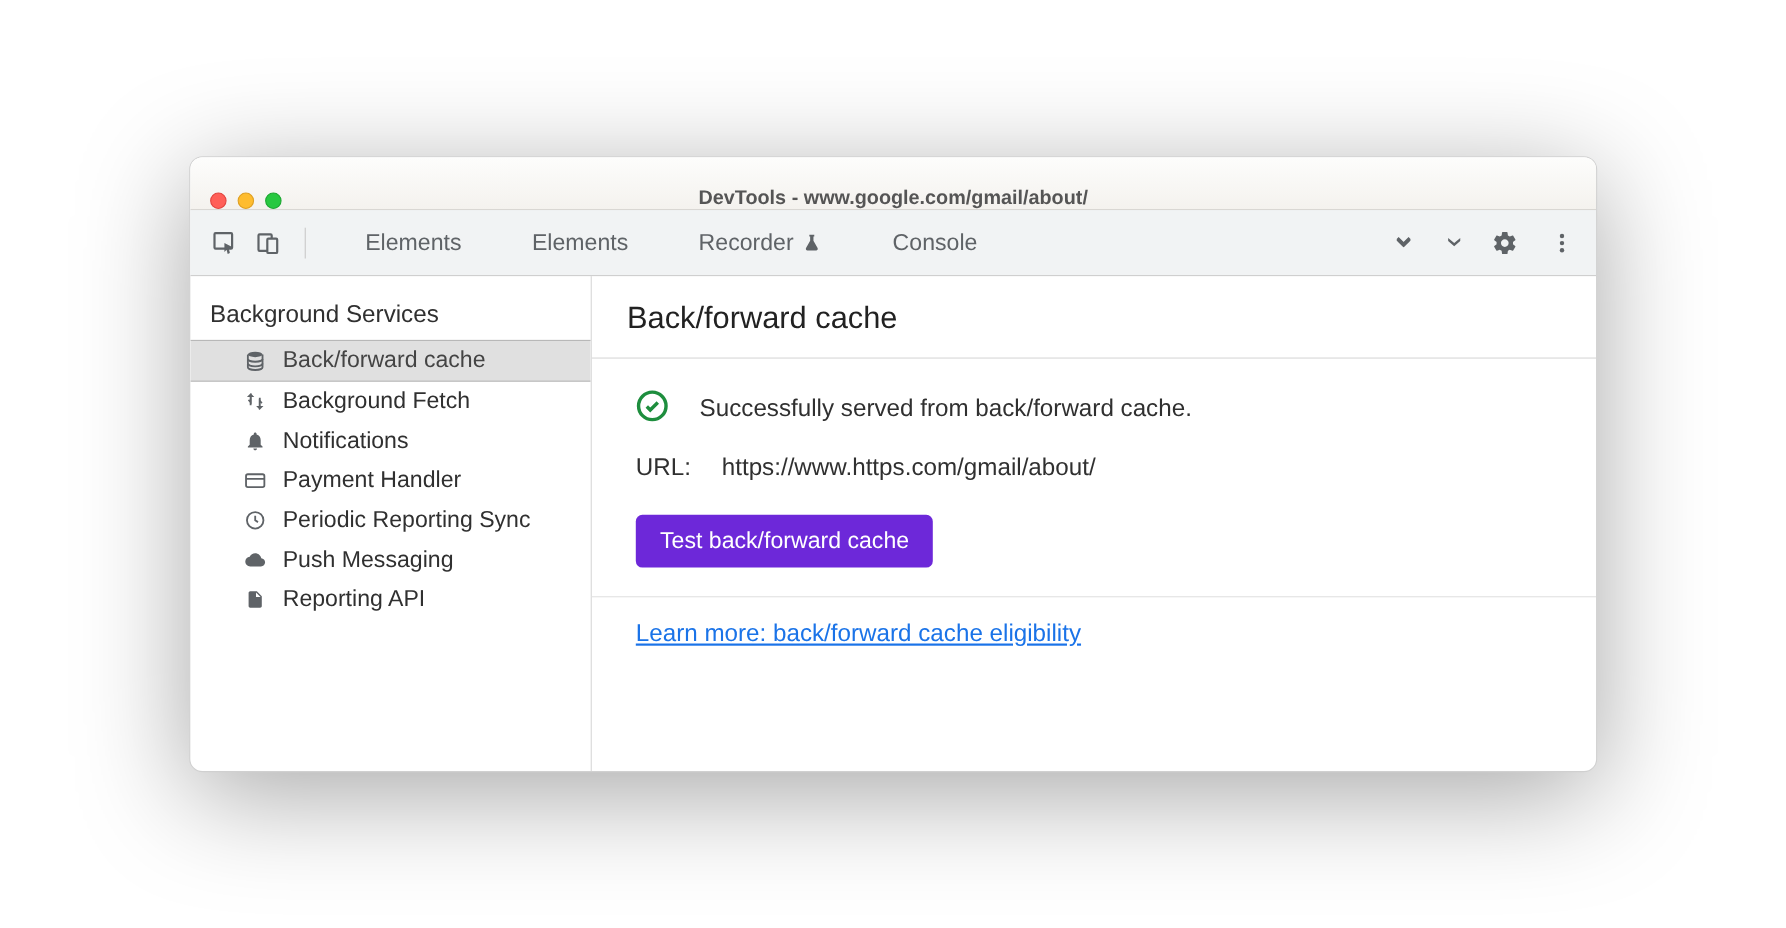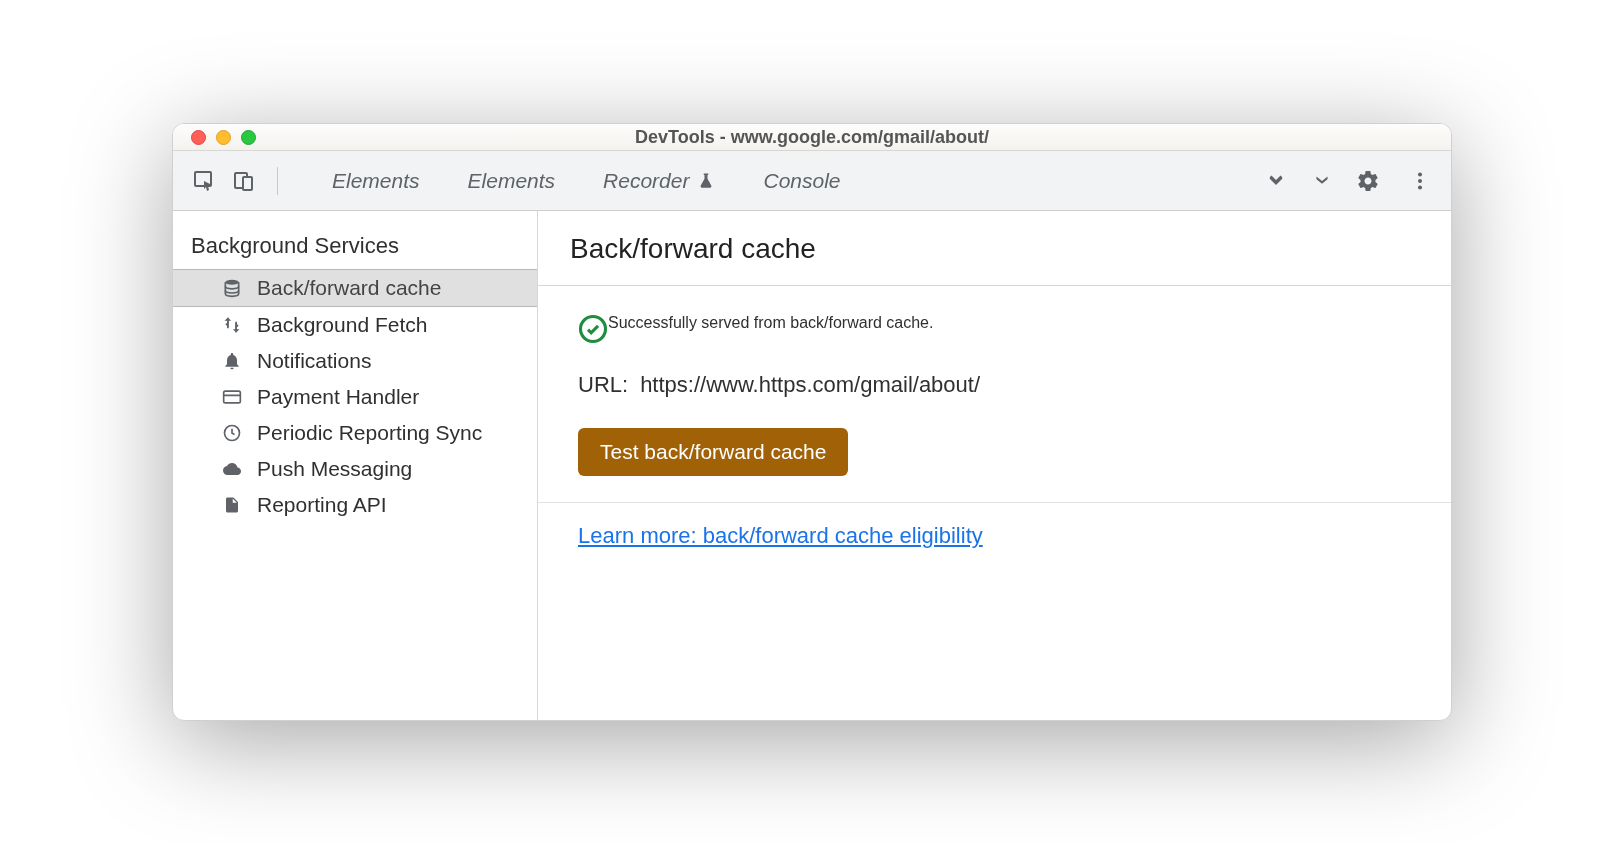--- a/index.html
+++ b/index.html
@@ -16,24 +16,24 @@
     filter: drop-shadow(0 20px 50px rgba(0,0,0,0.35));
   }
   .window {
     width: 1280px;
     background: #fff;
     border-radius: 12px;
     overflow: hidden;
     border: 1px solid #d0d0d0;
   }
   .titlebar {
-    height: 27px;
+    height: 48px;
     background: linear-gradient(#fdfdfc, #f4f2ee);
     display: flex;
-    align-items: center;
+    align-items: flex-end;
     position: relative;
     border-bottom: 1px solid #d9d7d3;
   }
   .traffic { display: flex; gap: 10px; padding-left: 18px; }
   .tl { width: 15px; height: 15px; border-radius: 50%; }
   .tl.red { background: #ff5f57; border: 1px solid #e24640; }
   .tl.yel { background: #febc2e; border: 1px solid #dfa023; }
   .tl.grn { background: #28c840; border: 1px solid #1fa833; }
   .title {
     position: absolute; left:0; right:0; text-align:center;
@@ -43,55 +43,55 @@
   .toolbar {
     height: 60px;
     background: #f1f3f4;
     border-bottom: 1px solid #cfcfcf;
     display: flex; align-items: center;
     padding: 0 14px;
     gap: 6px;
   }
   .tb-icon { color: #5f6367; display:flex; align-items:center; justify-content:center; width:34px; height:34px; }
   .tb-sep { width:1px; height:28px; background:#c9c9c9; margin: 0 10px; }
-  .tabs { display:flex; align-items:stretch; height:100%; margin-left: 14px; gap: 0; font-style: italic; }
+  .tabs { display:flex; align-items:stretch; height:100%; margin-left: 14px; gap: 16px; }
   .tab {
     display:flex; align-items:center; padding: 0 24px;
     font-size: 21px; color:#5f6367; cursor:pointer; position:relative; gap:8px;
   }
   .tab.active { color:#1a73e8; }
   .tab.active::after {
     content:""; position:absolute; bottom:0; left:12px; right:12px;
     height:4px; background:#1a73e8; border-radius:2px 2px 0 0;
   }
   .tb-right { margin-left:auto; display:flex; align-items:center; gap:18px; }
-  .content { display:flex; height: 509px; }
+  .content { display:flex; height: 450px; }
   .sidebar {
     width: 365px; flex:none; border-right:1px solid #d7d7d7;
     padding-top: 14px; font-size: 21px; color:#303030;
     overflow:hidden;
   }
   .sb-header { padding: 8px 18px 10px; font-size:22px; color:#303030; }
   .sb-item {
     display:flex; align-items:center; gap:14px;
     padding: 6px 10px 6px 48px; cursor:pointer; white-space:nowrap;
     color:#303030;
   }
   .sb-item.selected { background:#e0e0e0; border:1px solid #b8b8b8; border-left:none; border-right:none; color:#444; }
   .sb-icon { width:22px; height:22px; flex:none; color:#5f6367; display:flex; align-items:center; justify-content:center;}
   .main { flex:1; display:flex; flex-direction:column; }
   .main-header {
     padding: 22px 32px 20px; font-size: 28px; color:#222;
     border-bottom:1px solid #d7d7d7;
   }
   .main-body { padding: 28px 40px 26px; border-bottom:1px solid #e2e2e2; }
-  .status-row { display:flex; align-items:flex-start; font-size:16px; color:#303030; }
-  .url-row { margin-top:28px; font-size:22px; color:#303030; display:flex; gap:12px;}
+  .status-row { display:flex; align-items:flex-end; gap:28px; font-size:22px; color:#303030; }
+  .url-row { margin-top:28px; font-size:22px; color:#303030; display:flex; gap:28px;}
   .test-btn {
-    margin-top:30px; display:inline-block; background:#a16207; color:#fff;
+    margin-top:30px; display:inline-block; background:#6d28d9; color:#fff;
     font-size:21px; padding:12px 22px; border:none; border-radius:6px;
     font-weight:500; cursor:pointer;
   }
   .main-footer { padding: 20px 40px; }
   .learn-link { color:#1a73e8; text-decoration:underline; font-size:22px; cursor:pointer;margin-top:48px; }
   svg { display:block; }
 </style>
 </head>
 <body>
 

